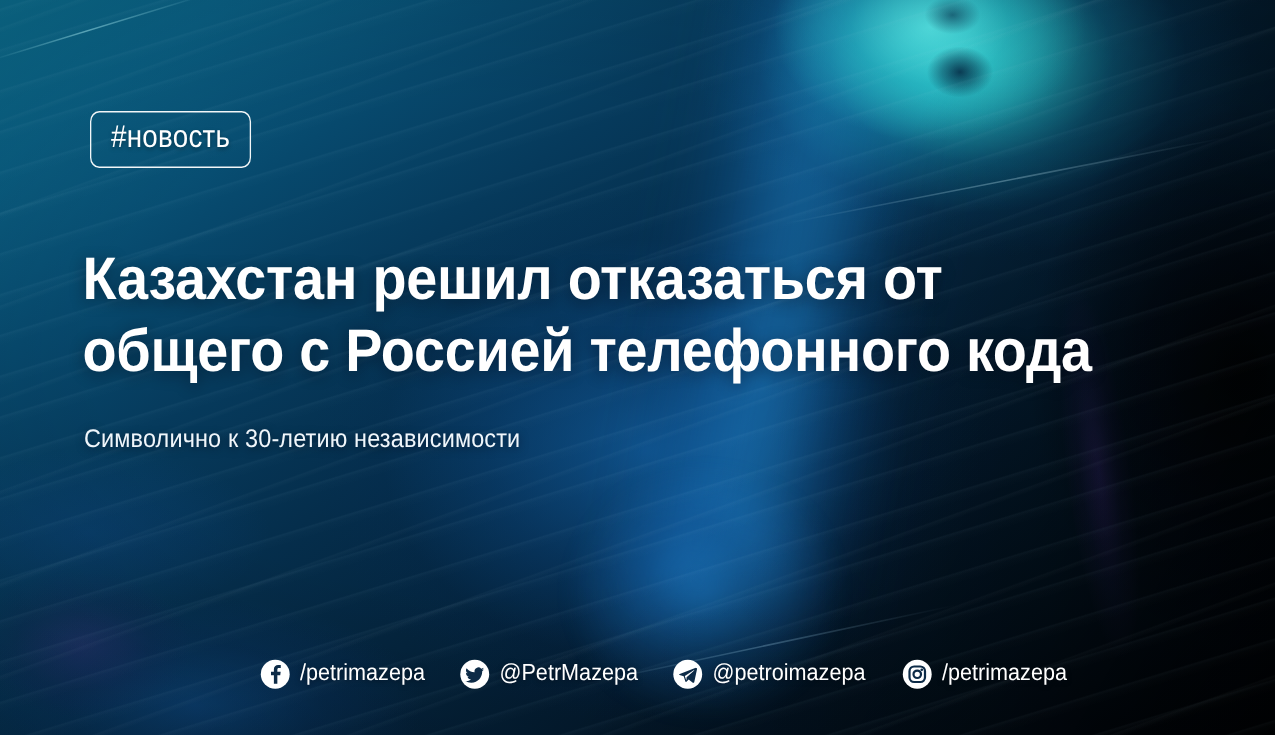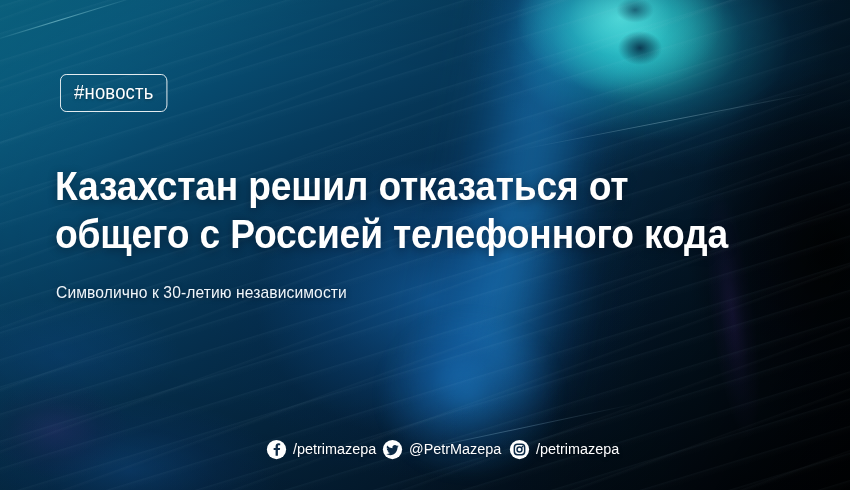--- a/index.html
+++ b/index.html
@@ -285,21 +285,21 @@
   
   #social-row {
     position: absolute;
     left: 0;
     right: 0;
     top: 434px;
     height: 30px;
     display: flex;
     align-items: center;
     justify-content: center;
-    gap: 0;
+    gap: 16px;
     padding-left: 41px;
   }
   .social-item {
     display: flex;
     align-items: center;
     gap: 6px;
   }
   .social-icon {
     width: 21px;
     height: 21px;
@@ -361,20 +361,27 @@
       </div>
 
       <div class="social-item">
         <svg class="social-icon" viewBox="0 0 24 24">
           <circle cx="12" cy="12" r="11" fill="#ffffff"></circle>
           <path d="M19.2 8.22c-.53.24-1.1.4-1.7.47a2.96 2.96 0 0 0 1.3-1.63c-.57.34-1.2.58-1.88.71a2.95 2.95 0 0 0-5.03 2.69A8.38 8.38 0 0 1 5.8 7.38a2.95 2.95 0 0 0 .91 3.94c-.48-.02-.94-.15-1.34-.37v.04a2.95 2.95 0 0 0 2.37 2.89c-.45.12-.92.14-1.37.05a2.96 2.96 0 0 0 2.76 2.05 5.92 5.92 0 0 1-4.37 1.22 8.35 8.35 0 0 0 4.52 1.33c5.42 0 8.39-4.5 8.39-8.39l-.01-.38c.58-.42 1.08-.94 1.47-1.54z" fill="#0d2b47"></path>
         </svg>
         <span class="social-label">@PetrMazepa</span>
       </div>
 
+      <div class="social-item">
+        <svg class="social-icon" viewBox="0 0 24 24">
+          <circle cx="12" cy="12" r="11" fill="#ffffff"></circle>
+          <path d="M18.1 7.08 5.9 11.79c-.66.27-.65.64-.12.8l3.13.98 1.2 3.7c.15.4.27.56.55.56.28 0 .4-.13.56-.28l1.5-1.46 3.13 2.31c.57.32.98.15 1.13-.53l2.03-9.56c.2-.84-.32-1.22-.9-.96zM9.77 13.26l6.78-4.28c.33-.2.63-.09.38.13l-5.8 5.24-.23 2.4-1.13-3.49z" fill="#0d2b47"></path>
+        </svg>
+        <span class="social-label">@petroimazepa</span>
+      </div>
 
       <div class="social-item">
         <svg class="social-icon" viewBox="0 0 24 24">
           <circle cx="12" cy="12" r="11" fill="#ffffff"></circle>
           <rect x="6.1" y="6.1" width="11.8" height="11.8" rx="3.6" ry="3.6" fill="none" stroke="#0d2b47" stroke-width="1.7"></rect>
           <circle cx="12" cy="12" r="2.85" fill="none" stroke="#0d2b47" stroke-width="1.7"></circle>
           <circle cx="15.45" cy="8.6" r="1.0" fill="#0d2b47"></circle>
         </svg>
         <span class="social-label">/petrimazepa</span>
       </div>

